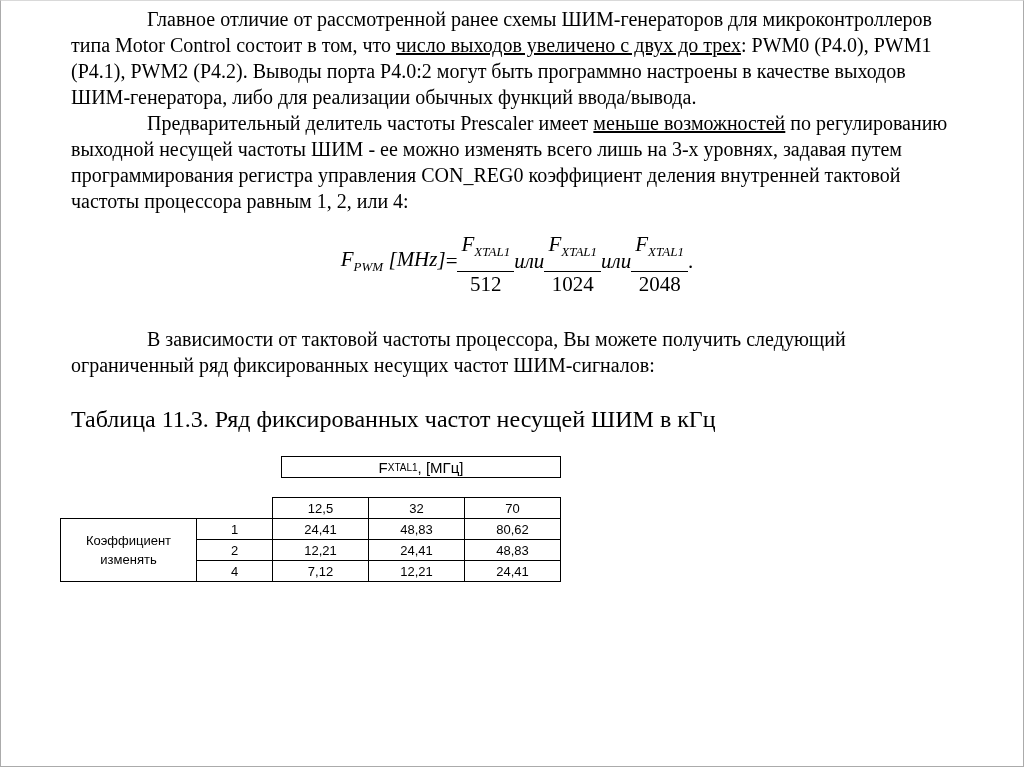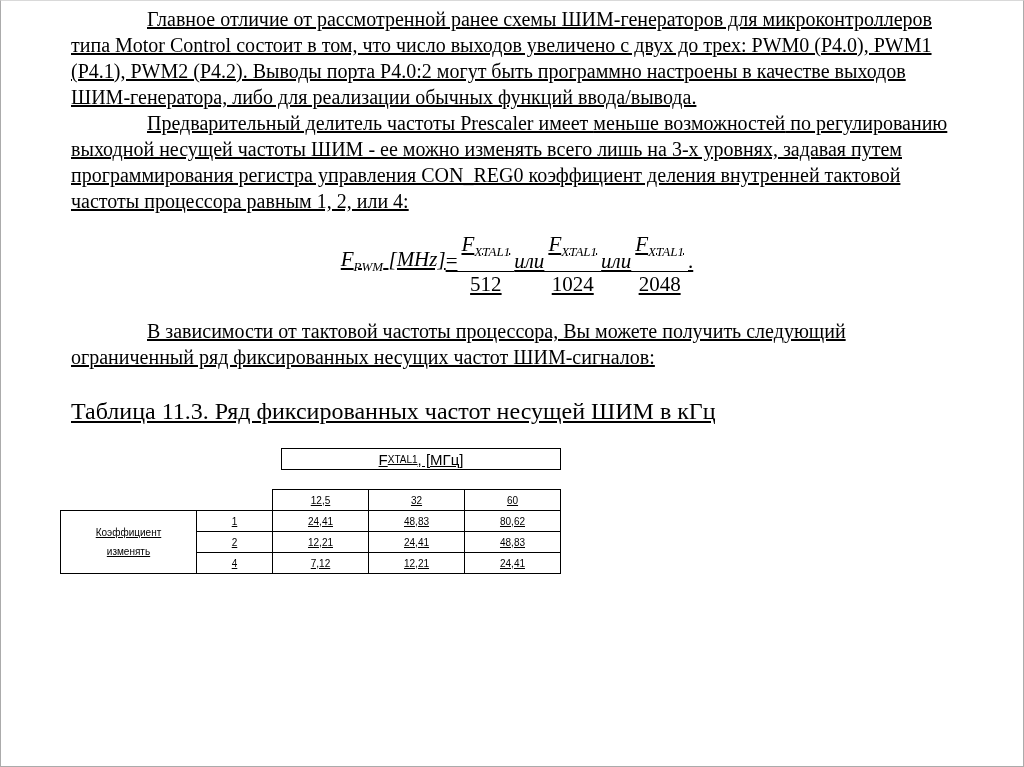--- a/index.html
+++ b/index.html
@@ -10,21 +10,21 @@
     font-family:"Liberation Serif", serif;
     position:relative;
     overflow:hidden;
   }
   .page-frame {
     position:absolute; inset:0;
     border:1px solid #ababab;
     border-top-color:#d9d9d9;
     pointer-events:none;
   }
-  .content { position:absolute; top:6px; left:0; width:1024px;text-decoration:underline; }
+  .content { position:absolute; top:6px; left:0; width:1024px; }
 
   .para {
     margin-left:71px;
     width:892px;
     font-size:20px;
     line-height:26px;
     text-indent:76px;
   }
   .u { text-decoration:underline; }
 
@@ -37,21 +37,21 @@
     justify-content:center;
     font-size:21px;
   }
   .formula i { font-style:italic; }
   .formula sub i, .formula sub { font-size:13px; }
   .f-lhs { white-space:nowrap; }
   .frac { display:inline-flex; flex-direction:column; align-items:center; }
   .frac .num { border-bottom:1.5px solid #000; padding:0 4px 1px; line-height:34px; }
   .frac .den { padding-top:1px; line-height:22px; }
 
-  .p3 { margin-top:28px; }
+  .p3 { margin-top:36px; }
 
   .caption {
     margin:28px 0 0 71px;
     font-size:24px;
     line-height:26px;
   }
 
   .tbl-header-box {
     margin:24px 0 0 281px;
     width:280px;
@@ -62,21 +62,21 @@
     justify-content:center;
     font-family:"Liberation Sans", sans-serif;
     font-size:15px;
   }
   .tbl-header-box sub { font-size:10px; }
 
   table.freq-table {
     margin:19px 0 0 60px;
     border-collapse:collapse;
     font-family:"Liberation Sans", sans-serif;
-    font-size:10px;
+    font-size:13px;
     text-align:center;
   }
   table.freq-table td {
     border:1px solid #000;
     height:21px;
     padding:0 2px;
   }
   table.freq-table td.blank { border:none; }
   td.label-cell { line-height:19px; }
 </style>
@@ -127,21 +127,21 @@
         <col style="width:76px">
         <col style="width:96px">
         <col style="width:96px">
         <col style="width:96px">
     </colgroup>
     <tbody>
         <tr>
       <td class="blank" colspan="2"></td>
       <td>12,5</td>
       <td>32</td>
-      <td>60</td>
+      <td>70</td>
     </tr>
     <tr>
       <td rowspan="3" class="label-cell"><span>Коэффициент</span><br><span>изменять</span></td>
       <td>1</td>
       <td>24,41</td>
       <td>48,83</td>
       <td>80,62</td>
     </tr>
     <tr>
       <td>2</td>

